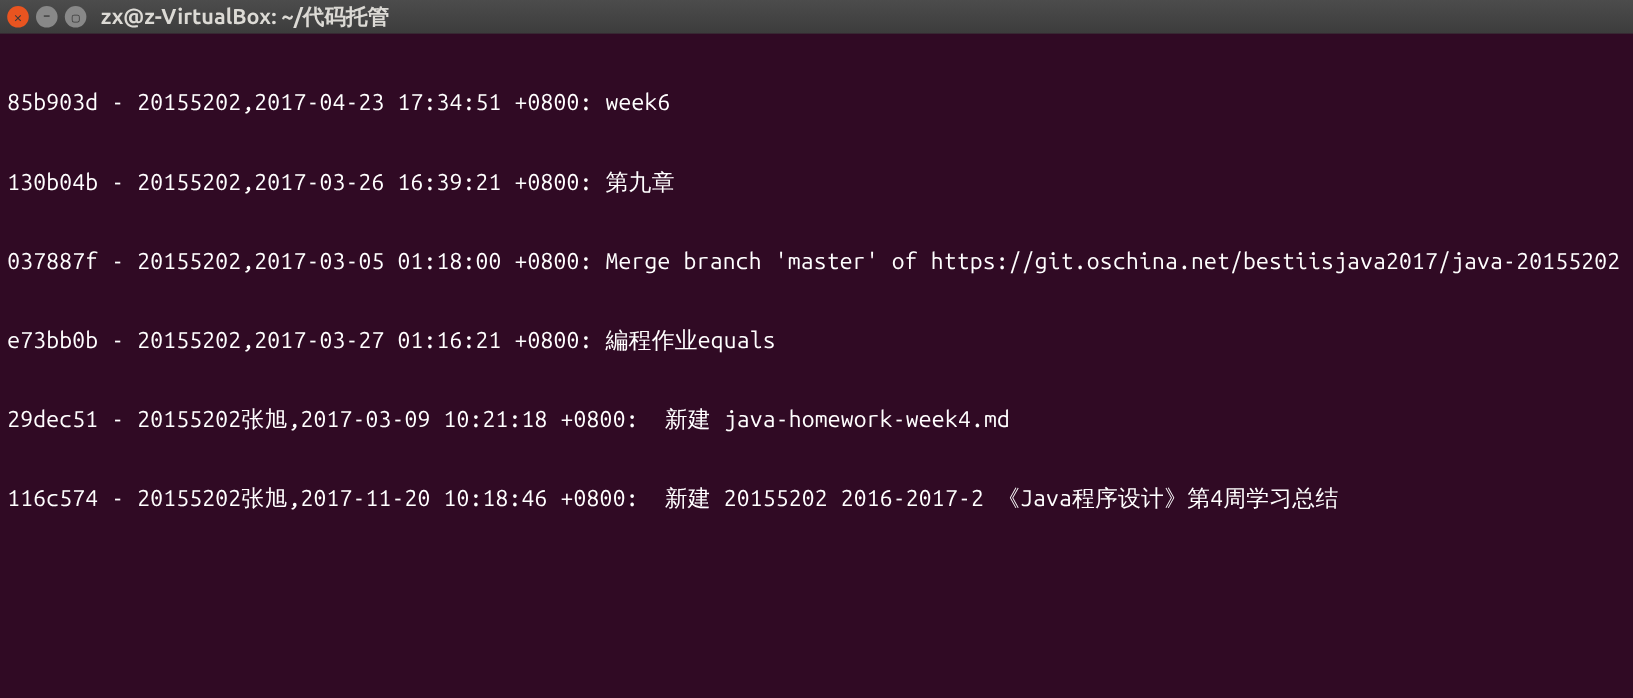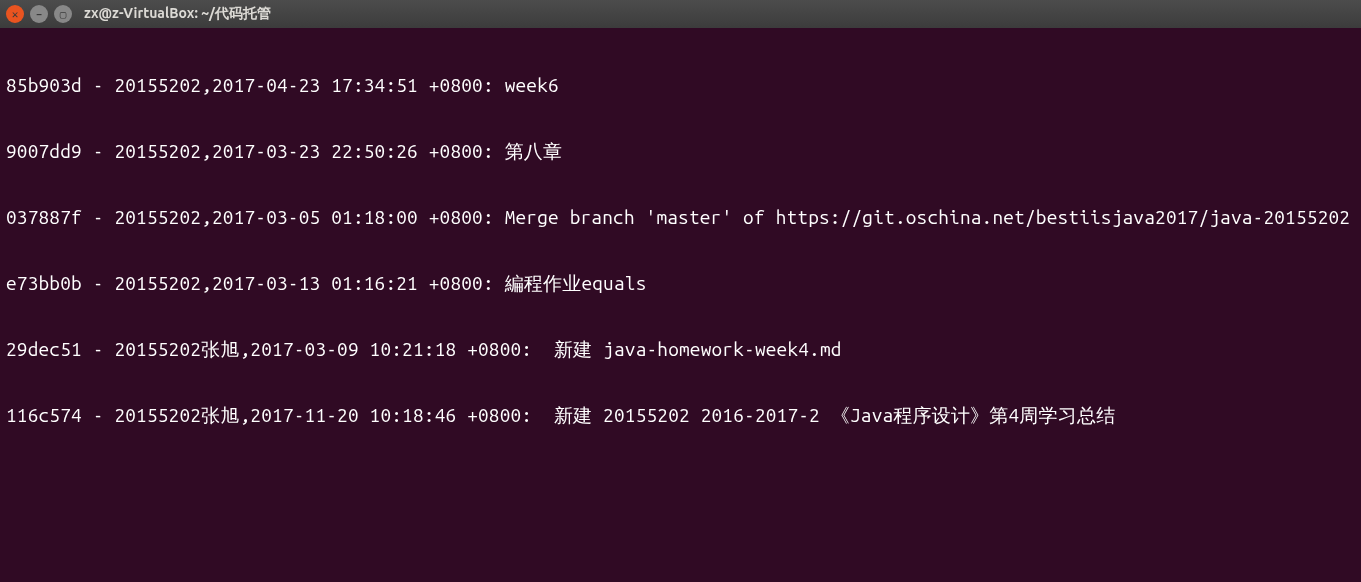--- a/index.html
+++ b/index.html
@@ -31,21 +31,21 @@
       color: #3a3a3a;
     }
     .win-close { background: #e95420; }
     .win-min   { background: #888; }
     .win-max   { background: #888; }
     .titlebar-title {
       margin-left: 6px;
       color: #dcdad5;
       font-family: "Ubuntu", sans-serif;
       font-weight: bold;
-      font-size: 14px;
+      font-size: 18px;
     }
     .terminal {
       padding: 2px 6px 6px 6px;
       font-size: 19px;
       line-height: 22px;
       white-space: pre-wrap;
       word-break: break-all;
       letter-spacing: 0.2px;
     }
   </style>
@@ -54,23 +54,23 @@
 
 <div class="titlebar">
   <div class="win-btn win-close">✕</div>
   <div class="win-btn win-min">–</div>
   <div class="win-btn win-max">▢</div>
   <div class="titlebar-title">zx@z-VirtualBox: ~/代码托管</div>
 </div>
 
 <div class="terminal">
   <div>85b903d - 20155202,2017-04-23 17:34:51 +0800: week6</div>
-  <div>9007dd9 - 20155202,2017-03-23 22:50:26 +0800: 第八章</div>
+  <div>130b04b - 20155202,2017-03-26 16:39:21 +0800: 第九章</div>
   <div>037887f - 20155202,2017-03-05 01:18:00 +0800: Merge branch 'master' of https://git.oschina.net/bestiisjava2017/java-20155202</div>
-  <div>e73bb0b - 20155202,2017-03-13 01:16:21 +0800: 編程作业equals</div>
+  <div>e73bb0b - 20155202,2017-03-27 01:16:21 +0800: 編程作业equals</div>
   <div>29dec51 - 20155202张旭,2017-03-09 10:21:18 +0800:  新建 java-homework-week4.md</div>
   <div>116c574 - 20155202张旭,2017-11-20 10:18:46 +0800:  新建 20155202 2016-2017-2 《Java程序设计》第4周学习总结</div>
   
   
   
   
   
   
   
   

